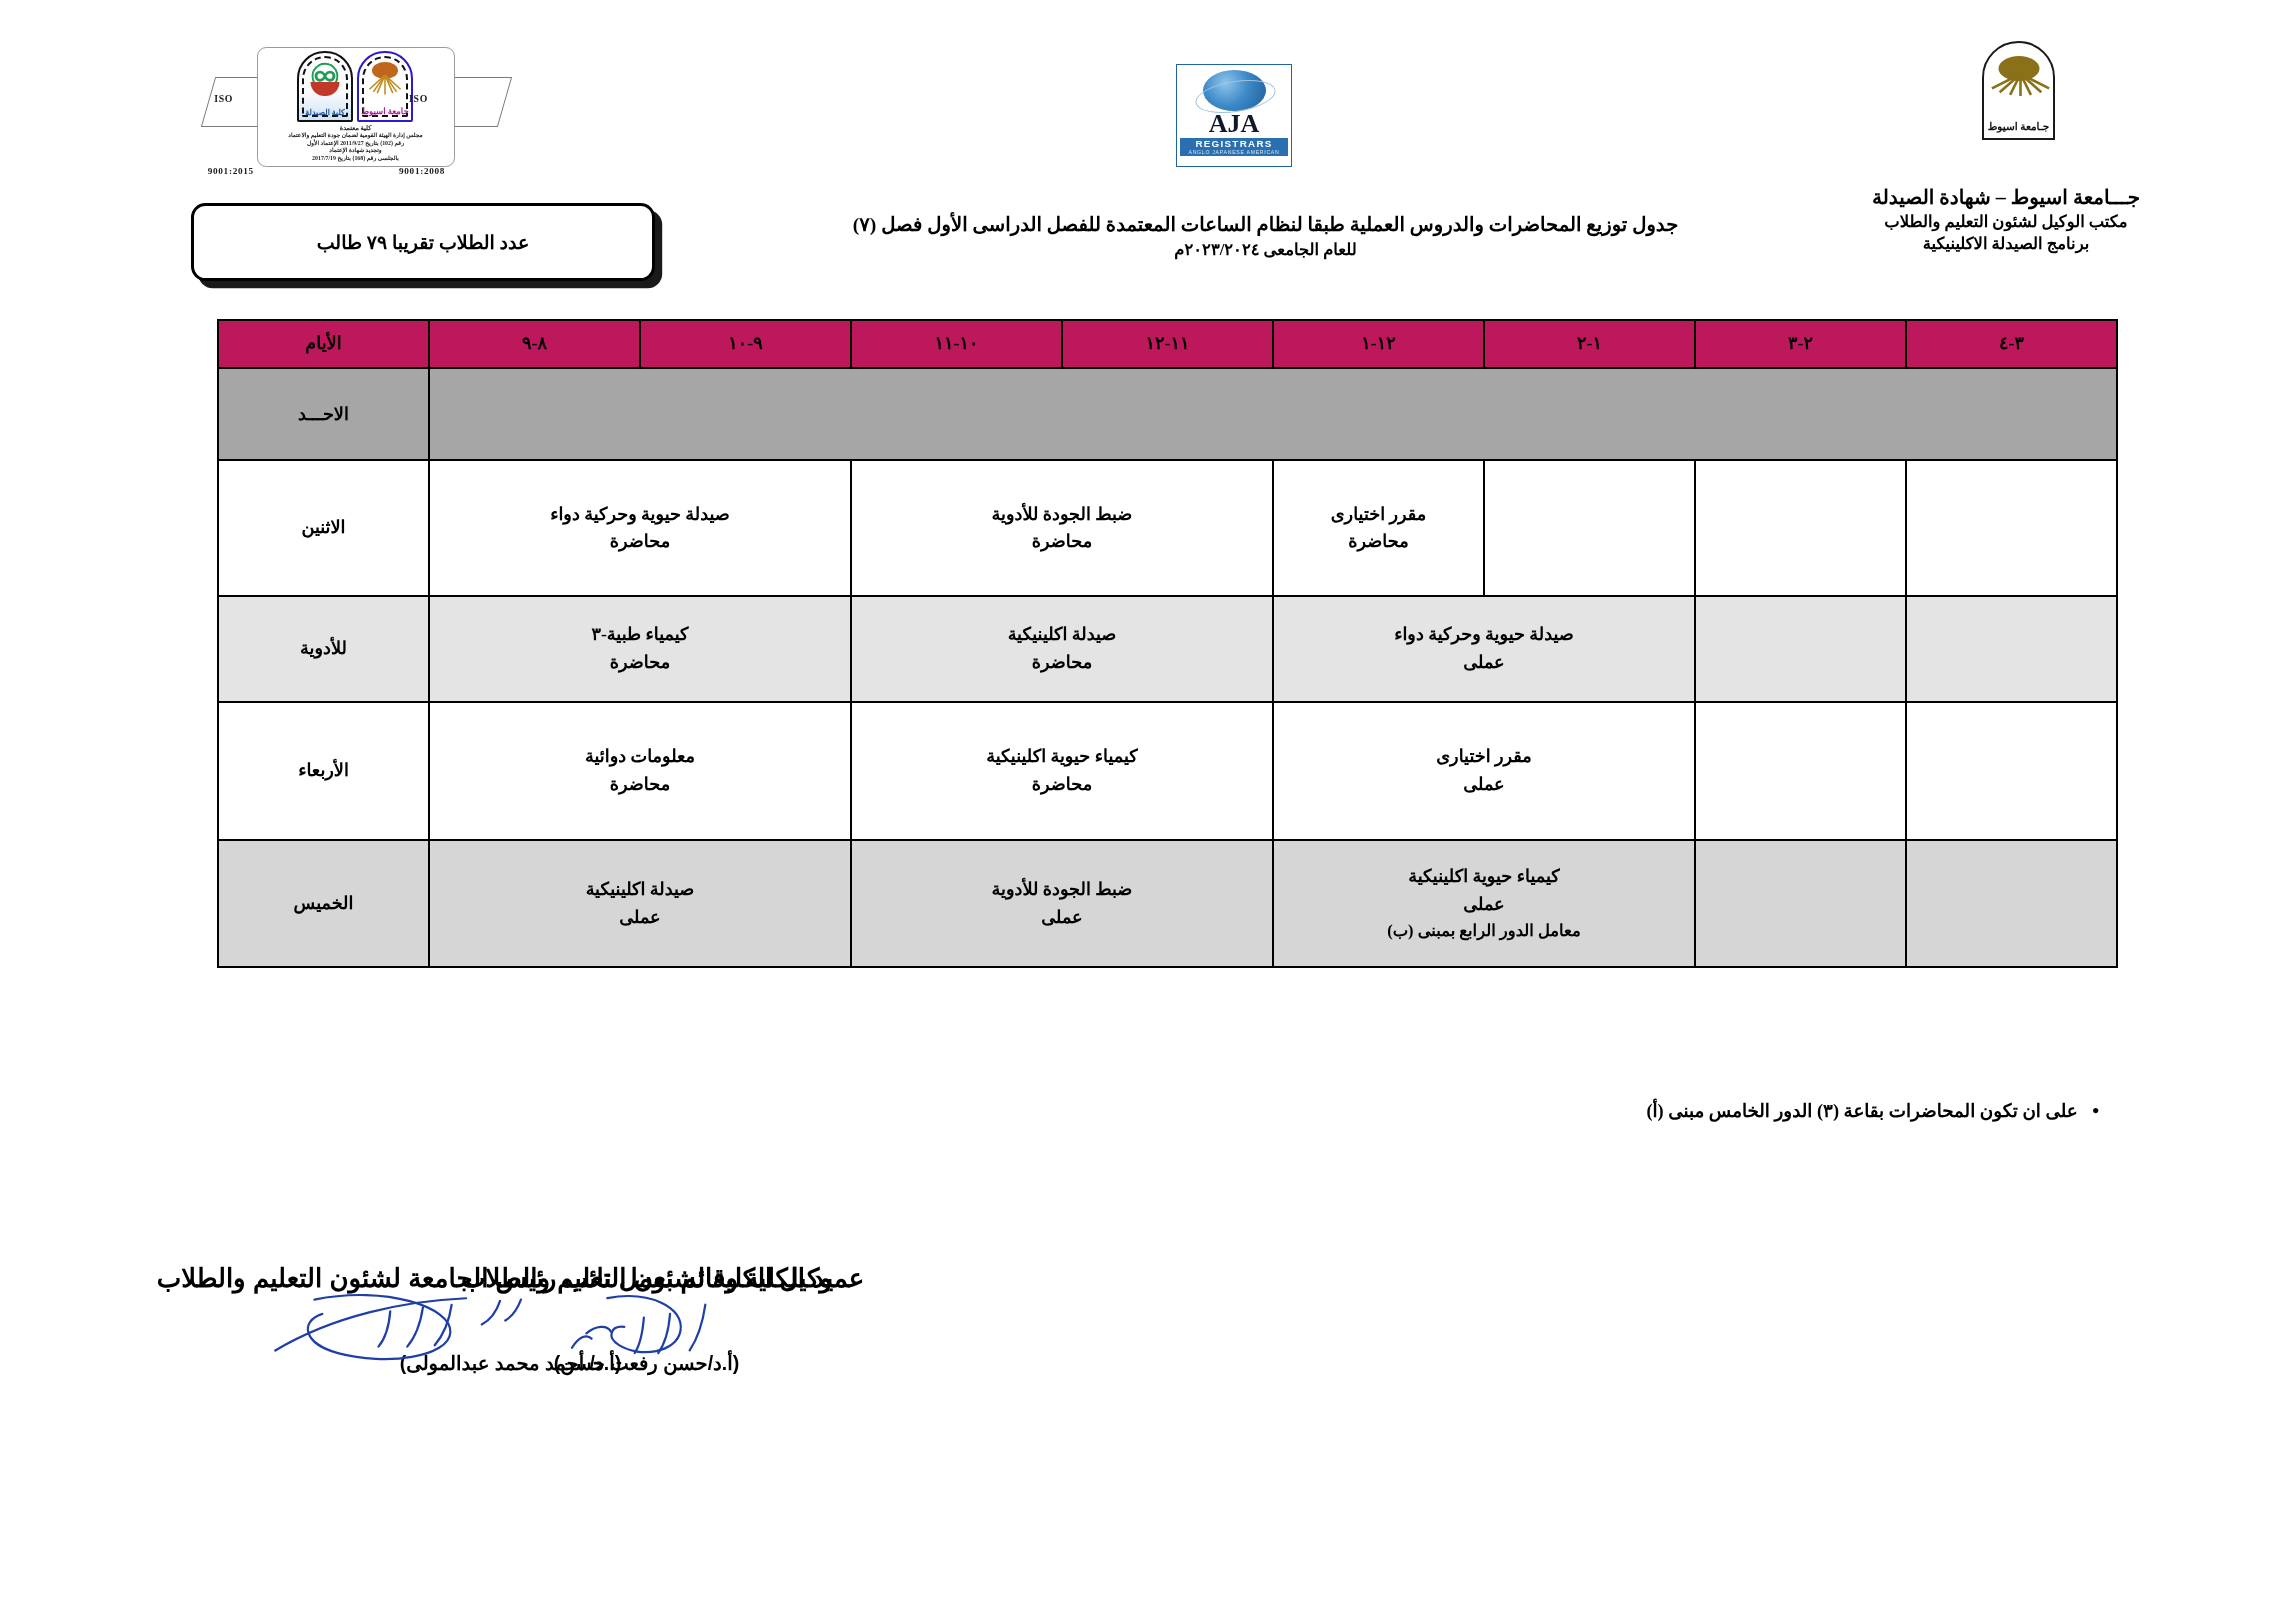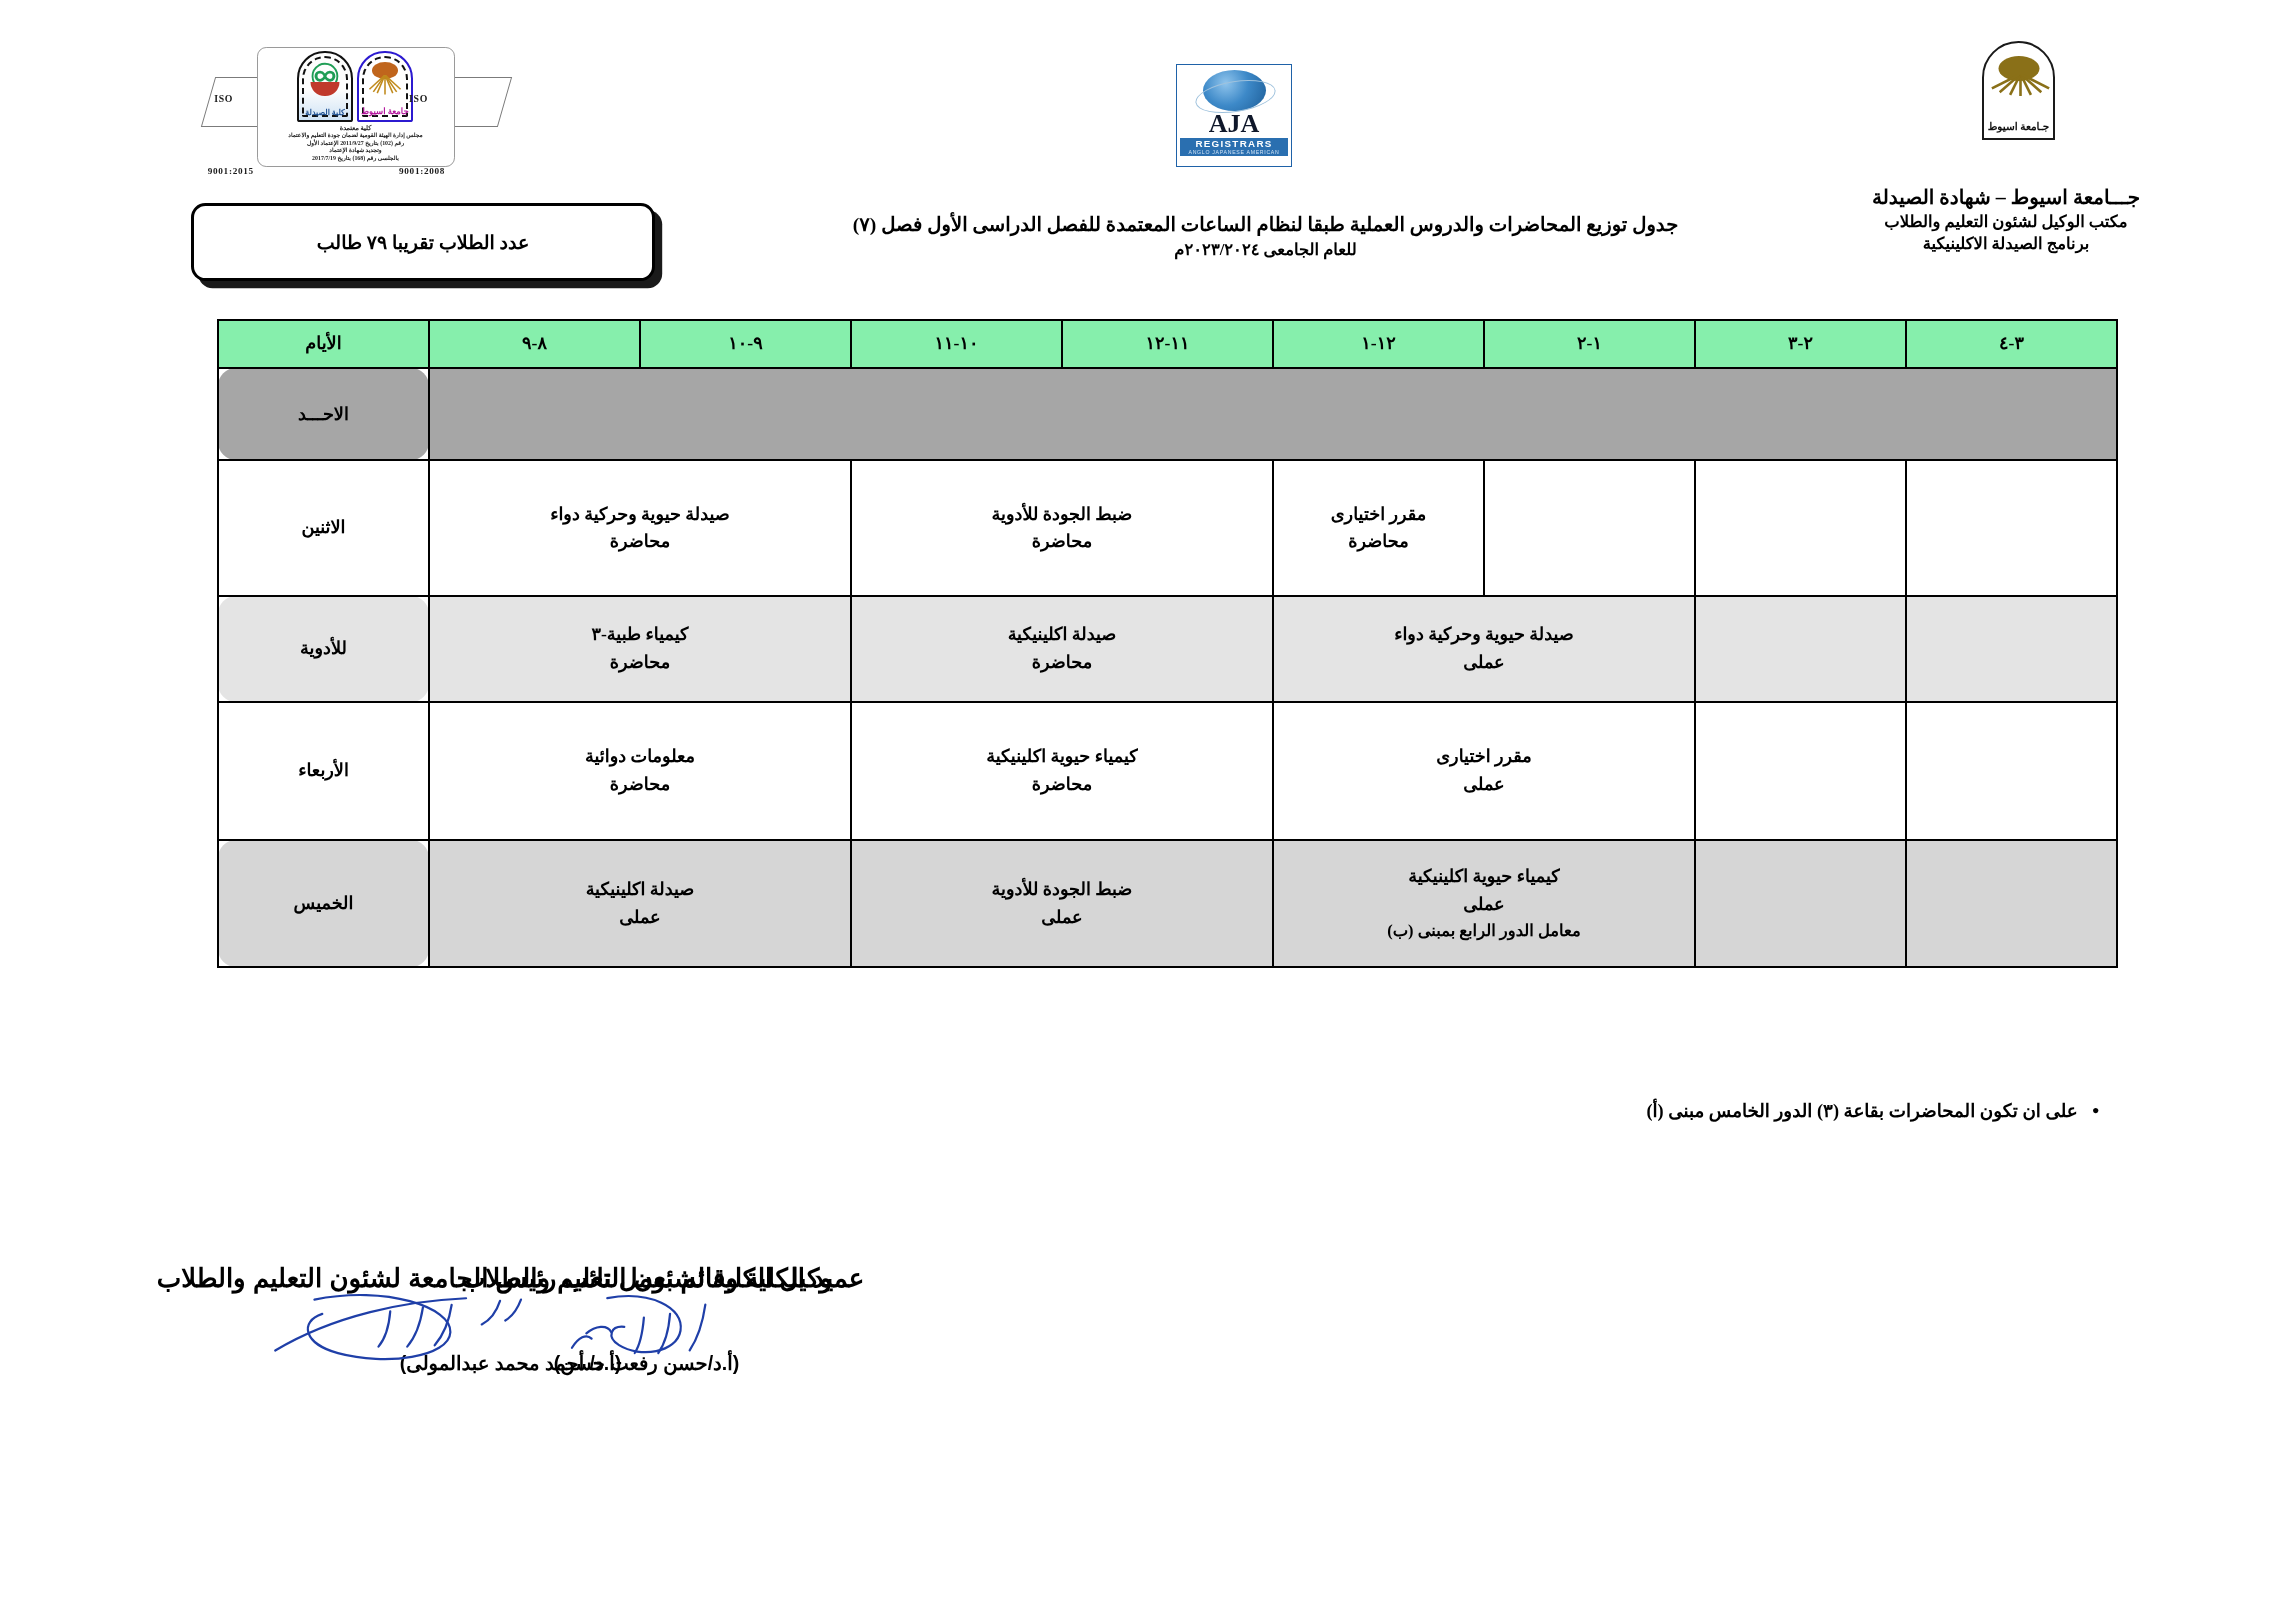--- a/index.html
+++ b/index.html
@@ -334,26 +334,25 @@
     text-align: center;
     vertical-align: middle;
     font-size: 17.7px;
     font-weight: bold;
     line-height: 1.55;
     padding: 2.6px 3.9px;
   }
   th.hcell {
     height: 41px;
     font-size: 17.7px;
-    background: #86efac;
+    background: #be185d;
   }
   td.daycell {
     width: 196px;
     font-size: 18.3px;
-    border-radius: 18px;
   }
   tr.r-sun td { background: #a6a6a6; height: 85px; }
   tr.r-mon td { background: #ffffff; height: 128px; }
   tr.r-tue td { background: #e4e4e4; height: 99px; }
   tr.r-wed td { background: #ffffff; height: 131px; }
   tr.r-thu td { background: #d6d6d6; height: 120px; }
   .cell-line { display: block; }
   .cell-room { display: block; font-size: 16.4px; }
 
   

